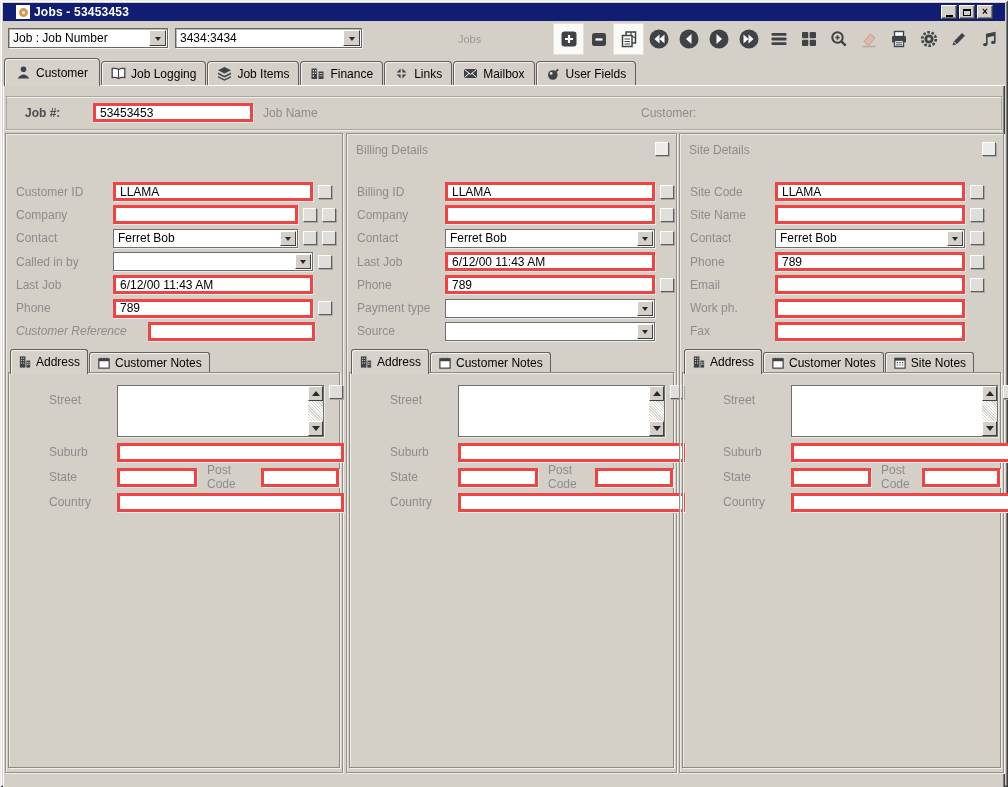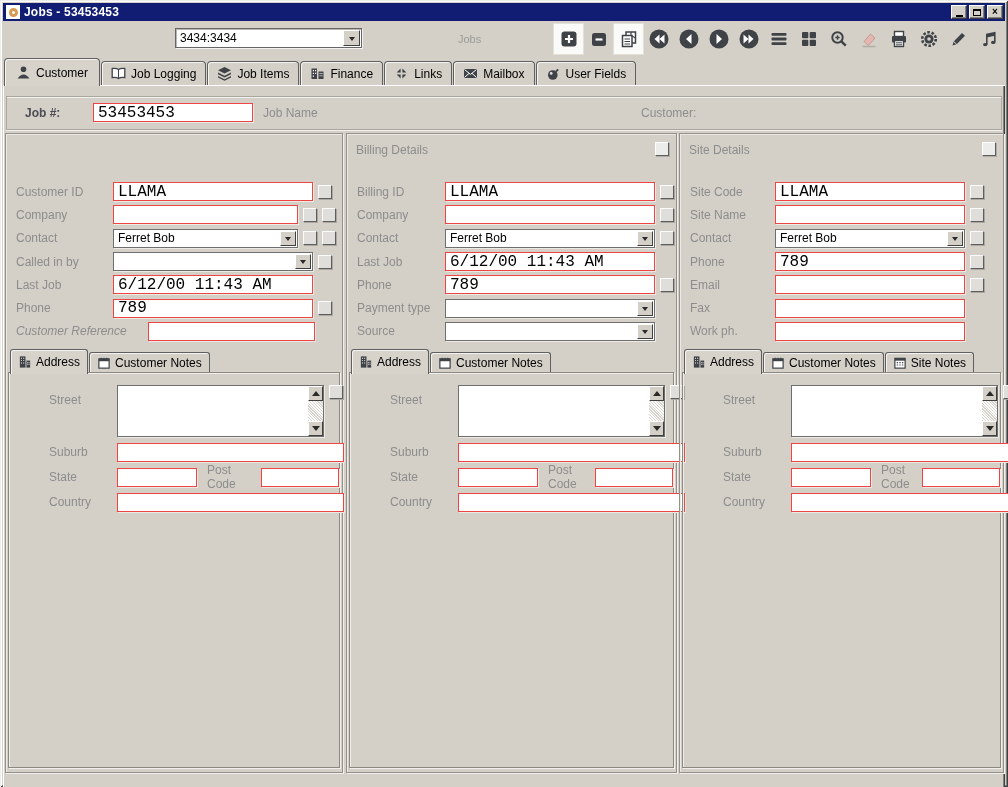--- a/index.html
+++ b/index.html
@@ -3,21 +3,21 @@
 <meta charset="utf-8">
 <style>
   * { box-sizing: border-box; margin: 0; padding: 0; }
   html,body { width:1008px; height:787px; overflow:hidden; background:#808080;
               font-family:"Liberation Sans", sans-serif; }
   .window { position:relative; width:1008px; height:787px; background:#d4d0c8;
             box-shadow: inset 1px 1px 0 #eeede9, inset -1px -1px 0 #404040,
                         inset 2px 2px 0 #fff, inset -2px -2px 0 #808080; }
   
   .titlebar { position:absolute; left:3px; top:3px; right:3px; height:18px;
-              background:#101d72; display:flex; align-items:center; padding:0 2px; }
+              background:#101d72; display:flex; align-items:center; padding:0 12px; }
   .appicon { width:14px; height:14px; background:#fff; margin:0 4px 0 1px; flex:none;
              display:flex; align-items:center; justify-content:center; }
   .appicon i { display:block; width:9px; height:9px; border-radius:50%;
                border:3px solid #d89a50; background:#fff; }
   .title-text { color:#fff; font-size:12px; font-weight:bold; flex:1;
                 white-space:nowrap; letter-spacing:.2px; }
   .winbtns { display:flex; gap:2px; }
   .wbtn { width:16px; height:14px; background:#d4d0c8; border:1px solid;
           border-color:#fff #404040 #404040 #fff; box-shadow:inset -1px -1px 0 #808080;
           display:flex; align-items:center; justify-content:center;
@@ -72,22 +72,22 @@
   .sect-row { position:absolute; left:0; right:0; top:6px; height:20px; }
   .sect-label { position:absolute; left:9px; top:3px; font-size:12px; color:#8d8d8d; }
   .checkbox { position:absolute; right:7px; top:2px; width:14px; height:14px;
               background:#ececea; border:1px solid; border-color:#fff #5e5e5e #5e5e5e #fff;
               box-shadow:1px 1px 0 #b0ada6; }
   .fields { position:absolute; left:0; right:0; top:46px; }
   .frow { display:flex; align-items:center; height:23.3px; padding-left:10px; }
   .flabel { color:#8d8d8d; font-size:12px; flex:none; }
   .c0 .flabel { width:97px; } .c1 .flabel { width:88px; } .c2 .flabel { width:85px; }
   .c0 .frow.wide .flabel { width:132px;font-style:italic; }
-  .tin { height:19px; background:#fff; border:1px solid #ef4444; padding:0 4px;
-         font-family:Liberation Mono, monospace; font-size:16px; color:#000;
+  .tin { height:19px; background:#fff; border:3px solid #ef4444; padding:0 4px;
+         font-family:Liberation Sans, sans-serif; font-size:12px; color:#000;
          box-shadow:1px 1px 0 #eceae5; flex:none; }
   .fcombo { height:19px; background:#fff; border:1px solid #6f6f6f; display:flex;
             align-items:center; box-shadow:1px 1px 0 #eceae5; flex:none; }
   .fcombo .cval { flex:1; font-size:12px; padding:16px 4px; white-space:nowrap; overflow:hidden; }
   .fcombo .carrow { width:16px; height:15px; }
   .w200{width:200px}.w185{width:185px}.w210{width:210px}.w190{width:190px}
   .w167{width:167px}.w80{width:80px}.w78{width:78px}
   .mini { width:14px; height:14px; margin-left:5px; flex:none; background:#e0deda;
           border:1px solid; border-color:#fbfbfb #5e5e5e #5e5e5e #fbfbfb;
           box-shadow:1px 1px 0 #aba8a1; }
@@ -134,20 +134,24 @@
           <span class="minbar"></span>
         </span>
       <span class="wbtn">
           <span class="maxbox"></span>
         </span>
       <span class="wbtn">×</span>
     </span>
   </div>
 
   <div class="toolbar">
+    <div class="combo tb-combo1">
+      <span class="cval">Job : Job Number</span>
+      <span class="carrow"></span>
+    </div>
     <div class="combo tb-combo2">
       <span class="cval">3434:3434</span>
       <span class="carrow"></span>
     </div>
     <span class="module-label">Jobs</span>
 
     <div class="tbtns">
       <span class="tbtn active">
         <svg width="20" height="20" viewBox="0 0 20 20">
             <rect x="2.5" y="2.5" width="15" height="15" rx="3" fill="#3f4347"></rect>
@@ -554,25 +558,25 @@
           <span class="flabel">Phone</span>
           <input class="tin w190" value="789" style="">
           <span class="mini"></span>
         </div>
         <div class="frow">
           <span class="flabel">Email</span>
           <input class="tin w190" value="" style="">
           <span class="mini"></span>
         </div>
         <div class="frow">
+          <span class="flabel">Work ph.</span>
+          <input class="tin w190" value="" style="">
+        </div>
+        <div class="frow">
           <span class="flabel">Fax</span>
-          <input class="tin w190" value="" style="">
-        </div>
-        <div class="frow">
-          <span class="flabel">Work ph.</span>
           <input class="tin w190" value="" style="">
         </div>
       </div>
 
       <div class="subtabs">
         <div class="stab active">
           <span class="ticon">
               <svg width="14" height="14" viewBox="0 0 15 15">
                 <rect x="2" y="1.5" width="6" height="12" fill="#3f4347"></rect>
                 <rect x="9" y="6" width="4" height="7.5" fill="#3f4347"></rect>

